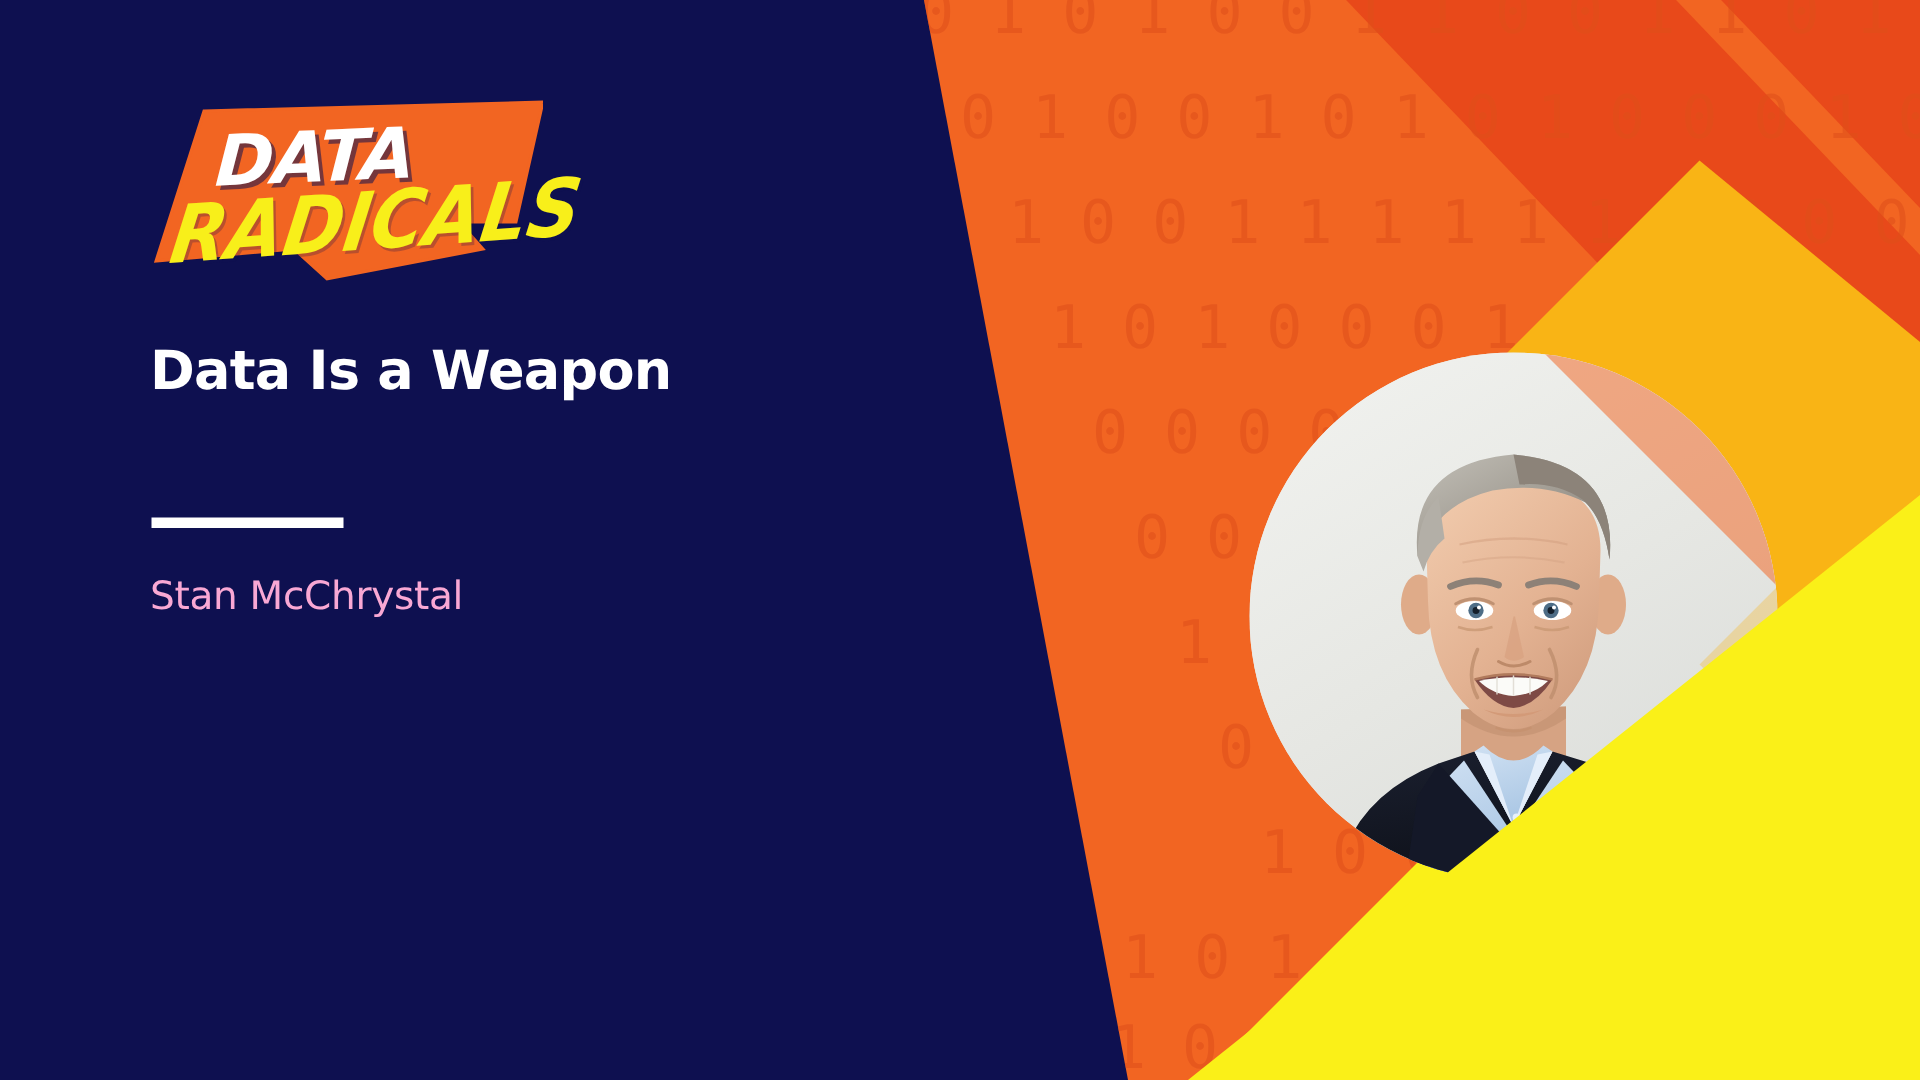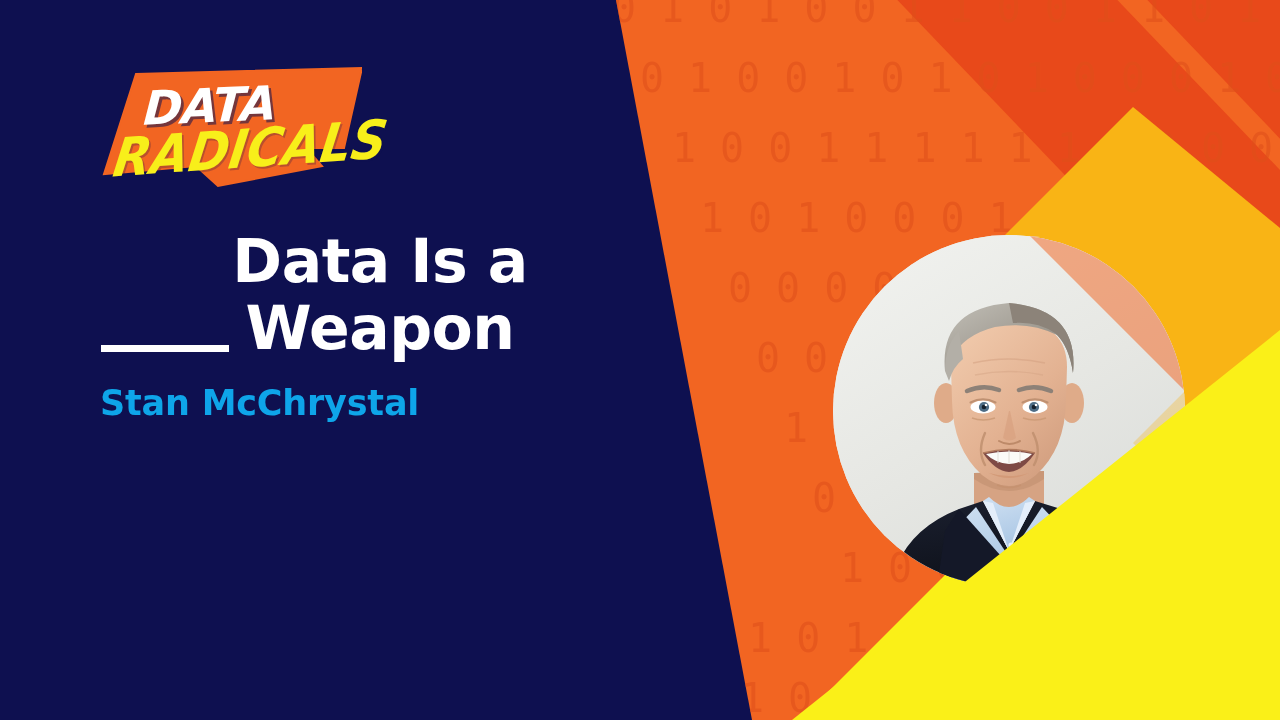--- a/index.html
+++ b/index.html
@@ -78,44 +78,43 @@
   }
 
   
   .title {
     position: absolute;
     left: 100px;
     top: 228px;
     width: 560px;
     font-family: "DejaVu Sans", sans-serif;
     font-weight: 700;
-    font-size: 60px;
+    font-size: 36px;
     line-height: 1.12;
     color: #ffffff;
     letter-spacing: -0.5px;
-    text-align: center;
   }
 
   .rule {
     position: absolute;
     left: 101px;
     top: 345px;
     width: 128px;
     height: 7px;
     background: #ffffff;
   }
 
   .speaker-name {
     position: absolute;
     left: 100px;
     top: 383px;
     font-family: "DejaVu Sans", sans-serif;
-    font-weight: 700;
-    font-size: 35px;
-    color: #0ea5e9;
+    font-weight: 400;
+    font-size: 26px;
+    color: #f9a8d4;
     letter-spacing: -0.2px;
     white-space: nowrap;
   }
 
   .speaker-role {
     position: absolute;
     left: 100px;
     top: 422px;
     font-family: "DejaVu Sans", sans-serif;
     font-weight: 400;

